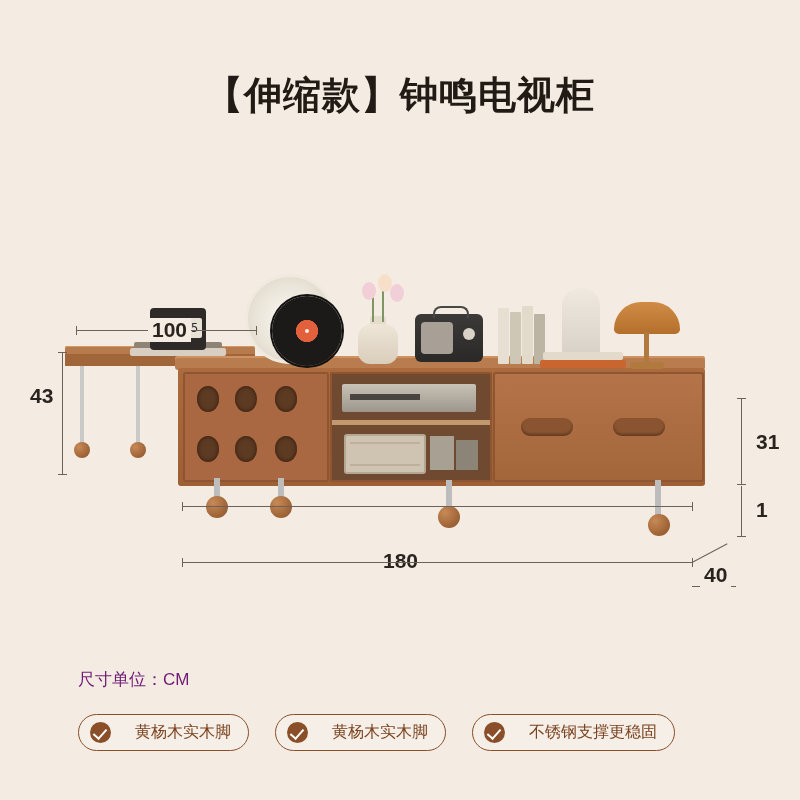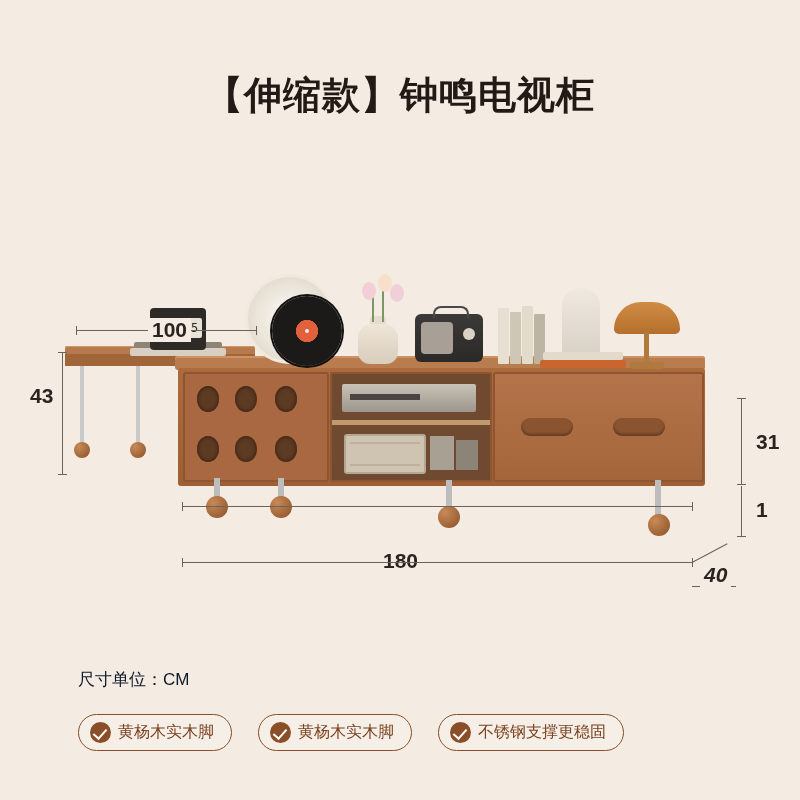--- a/index.html
+++ b/index.html
@@ -164,26 +164,26 @@
   .dim-h{height:1px;}
   .dim-v{width:1px;}
   .tick{position:absolute;background:#6d625a;width:1px;height:9px;}
   .tick-h{position:absolute;background:#6d625a;height:1px;width:9px;}
   .dim-label{
     position:absolute;font-size:21px;color:#2a2421;font-weight:bold;
     background:#f4ece3;padding:0 4px;
   }
 
   .unit{
-    position:absolute;left:78px;top:668px;font-size:17px;color:#0f172a;
+    position:absolute;left:78px;top:668px;font-size:17px;color:#701a75;
   }
 
   .tags{position:absolute;left:78px;top:714px;display:flex;gap:26px;}
   .tag{
-    display:flex;align-items:center;gap:7px;
+    display:flex;align-items:center;gap:24px;
     border:1.6px solid #8a4f28;border-radius:20px;
     padding:7px 17px 7px 11px;color:#7a421f;font-size:16px;
     background:rgba(255,255,255,.18);
   }
   .check{
     width:21px;height:21px;border-radius:50%;
     background:#8a4f28;position:relative;flex:0 0 auto;
   }
   .check:after{
     content:"";position:absolute;left:6px;top:4px;width:6px;height:11px;
@@ -293,21 +293,21 @@
 <div class="dim-line dim-h" style="left:182px;top:506px;width:510px;"></div>
 <div class="tick" style="left:182px;top:502px;"></div>
 <div class="tick" style="left:692px;top:502px;"></div>
 <div class="dim-label" style="left:379px;top:549px;">180</div>
 <div class="dim-line dim-h" style="left:182px;top:562px;width:510px;"></div>
 <div class="tick" style="left:182px;top:558px;"></div>
 <div class="tick" style="left:692px;top:558px;"></div>
 
 <div class="dim-line dim-h" style="left:692px;top:562px;width:40px;transform:rotate(-28deg);transform-origin:left center;"></div>
 <div class="dim-line dim-h" style="left:692px;top:586px;width:44px;"></div>
-<div class="dim-label" style="left:700px;top:563px;font-style:italic;">40</div>
+<div class="dim-label" style="left:700px;top:563px;">40</div>
 
 <div class="dim-line dim-v" style="left:741px;top:398px;height:86px;"></div>
 <div class="tick-h" style="left:737px;top:398px;"></div>
 <div class="tick-h" style="left:737px;top:484px;"></div>
 <div class="dim-label" style="left:752px;top:430px;">31</div>
 
 <div class="dim-line dim-v" style="left:741px;top:486px;height:50px;"></div>
 <div class="tick-h" style="left:737px;top:536px;"></div>
 <div class="dim-label" style="left:752px;top:498px;">1</div>
 

